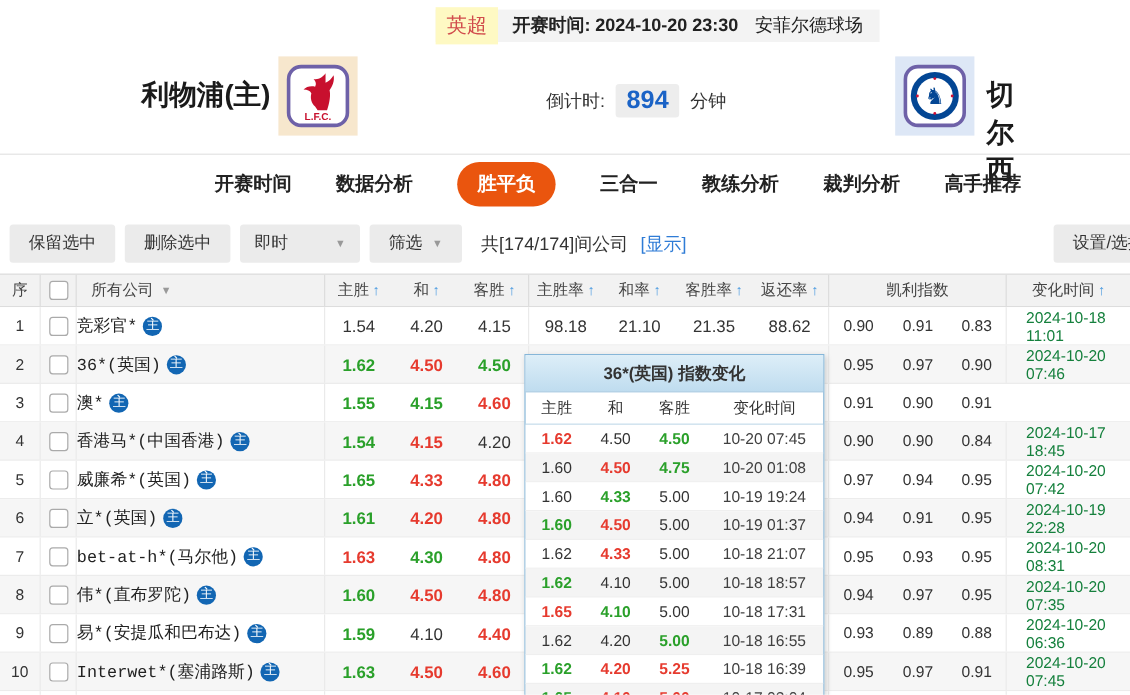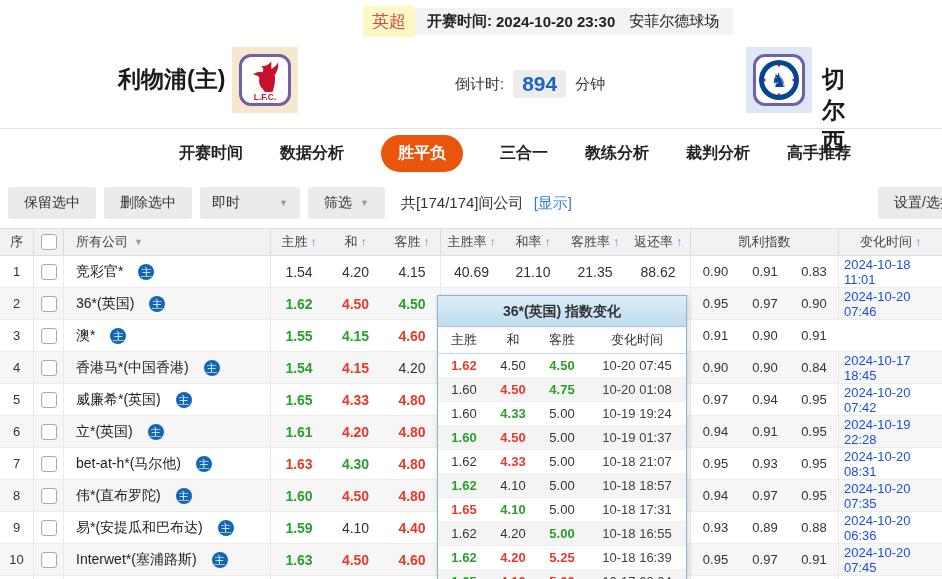--- a/index.html
+++ b/index.html
@@ -51,29 +51,29 @@
   .thead .h-company{justify-content:flex-start;padding-left:12px;}
   .h-kelly{grid-column:span 3;}
   .bl{border-left:1px solid #ddd;}
   .sort-up{color:#4a9ae0;font-size:12px;margin-left:3px;}
   .hdr-dd{color:#999;font-size:9px;margin-left:6px;}
   .trow{height:31px;align-items:center;font-size:14px;border-bottom:1px solid #ececec;background:#fff;}
   .trow.alt{background:#f6f6f6;}
   .trow>div{display:flex;align-items:center;justify-content:center;height:100%;}
   .trow .bl{border-left:1px solid #eaeaea;}
   .c-num{font-size:13px;color:#333;}
-  .c-name{justify-content:flex-start !important;padding-left:12px;gap:15px;color:#222;cursor:pointer;}
+  .c-name{justify-content:flex-start !important;gap:5px;color:#222;cursor:pointer;font-family:Liberation Mono, monospace;}
   .badge{width:16px;height:16px;min-width:16px;background:#1266b3;color:#fff;border-radius:50%;
     font-size:11px;line-height:16px;text-align:center;display:inline-block;}
   .checkbox{width:14px;height:14px;border:1px solid #aaa;border-radius:3px;background:#fff;cursor:pointer;}
   .g{color:#2aa02a;font-weight:bold;}
   .r{color:#e63a2e;font-weight:bold;}
   .k{color:#333;}
   .c-odd{cursor:pointer;}
-  .c-time{justify-content:flex-start !important;padding-left:5px;font-size:13px;color:#1d4ed8;}
+  .c-time{justify-content:flex-start !important;padding-left:16px;font-size:13px;color:#15803d;}
   .c-kelly{font-size:13px;}
   .c-rate{font-size:14px;}
   
   .popup{position:absolute;left:437px;top:295px;width:248px;background:#fff;
     border:1px solid #86b6d8;box-shadow:1px 2px 5px rgba(0,0,0,.18);z-index:5;}
   .popup-title{height:30px;line-height:30px;text-align:center;font-size:14px;font-weight:bold;color:#333;
     background:linear-gradient(#ddeef8,#bfdcef);border-bottom:1px solid #a6c9e0;}
   .pgrid{display:grid;grid-template-columns:52px 46px 52px 98px;align-items:center;}
   .popup-head{height:26px;font-size:13px;color:#333;border-bottom:1px solid #bcd6e8;}
   .popup-head>div{text-align:center;}
@@ -203,21 +203,21 @@
         <div class="bl">
           <div class="checkbox"></div>
         </div>
         <div class="bl c-name">
           <span>竞彩官*</span>
           <div class="badge">主</div>
         </div>
         <div class="bl c-odd k">1.54</div>
         <div class="c-odd k">4.20</div>
         <div class="c-odd k">4.15</div>
-        <div class="bl c-rate">40.69</div>
+        <div class="bl c-rate">98.18</div>
         <div class="c-rate">21.10</div>
         <div class="c-rate">21.35</div>
         <div class="c-rate">88.62</div>
         <div class="bl c-kelly k">0.90</div>
         <div class="c-kelly k">0.91</div>
         <div class="c-kelly k">0.83</div>
         <div class="bl c-time">2024-10-18 11:01</div>
       </div>
       <div class="grid trow alt">
         <div class="c-num">2</div>

